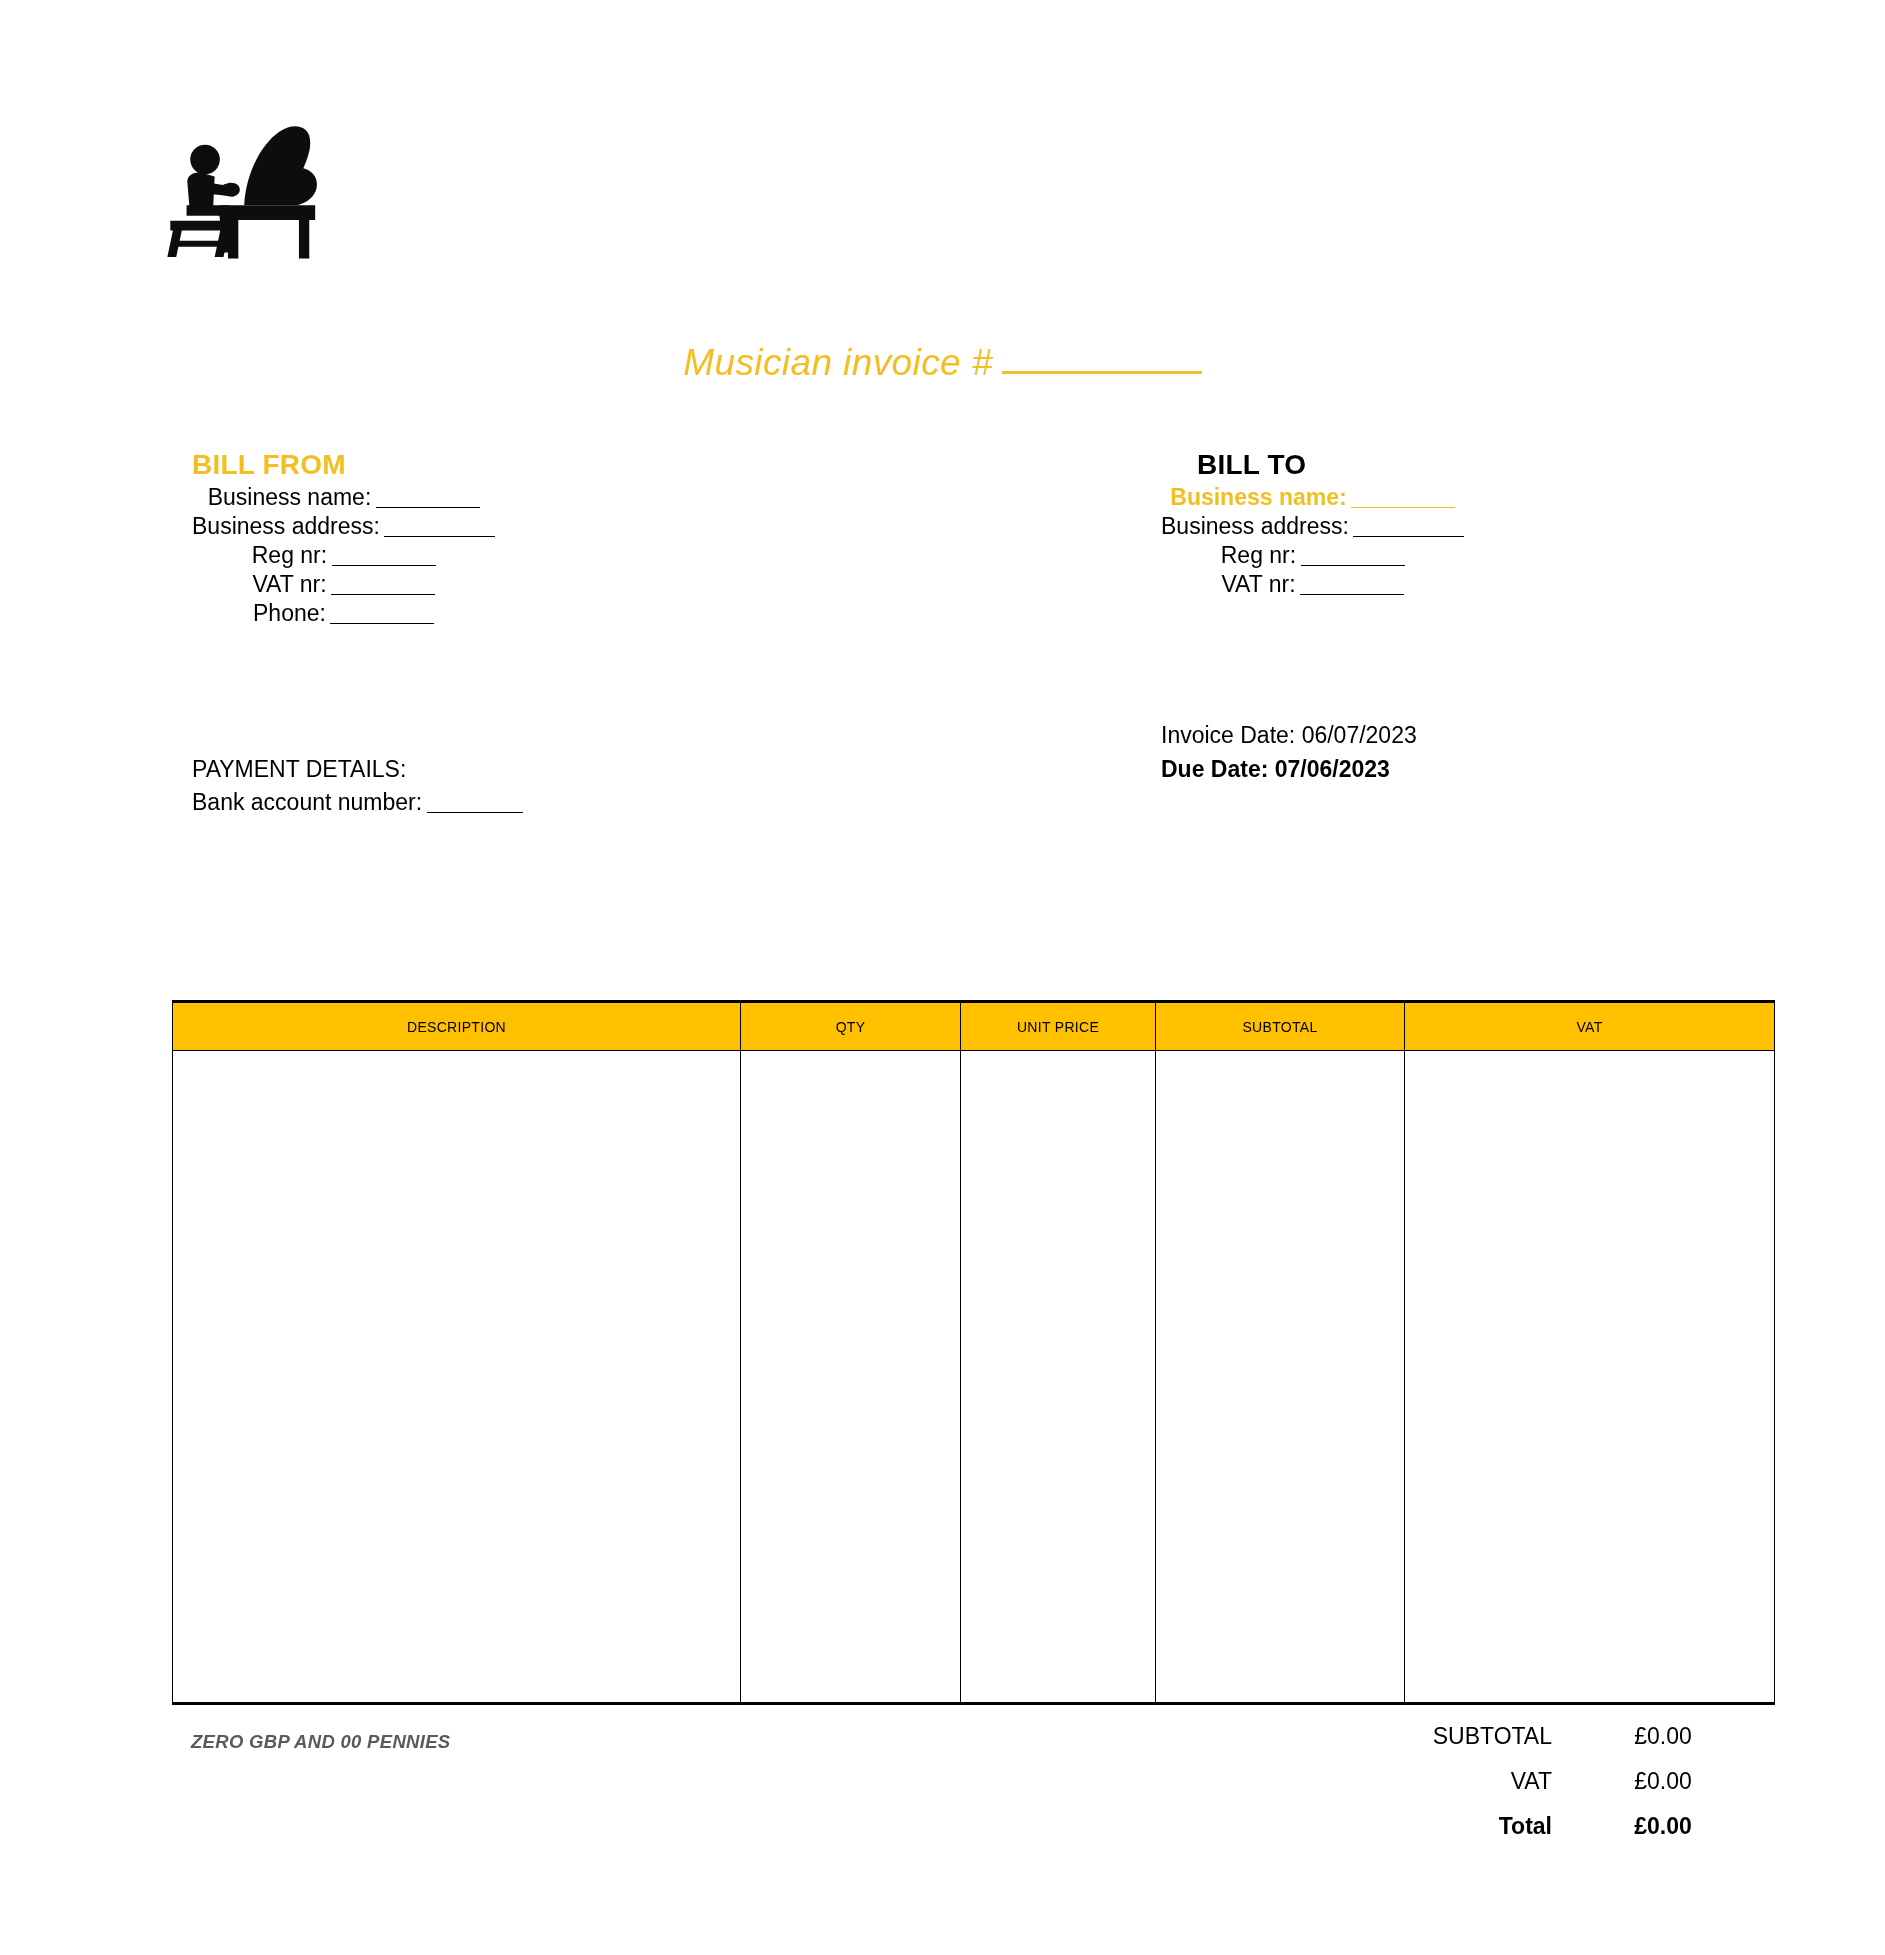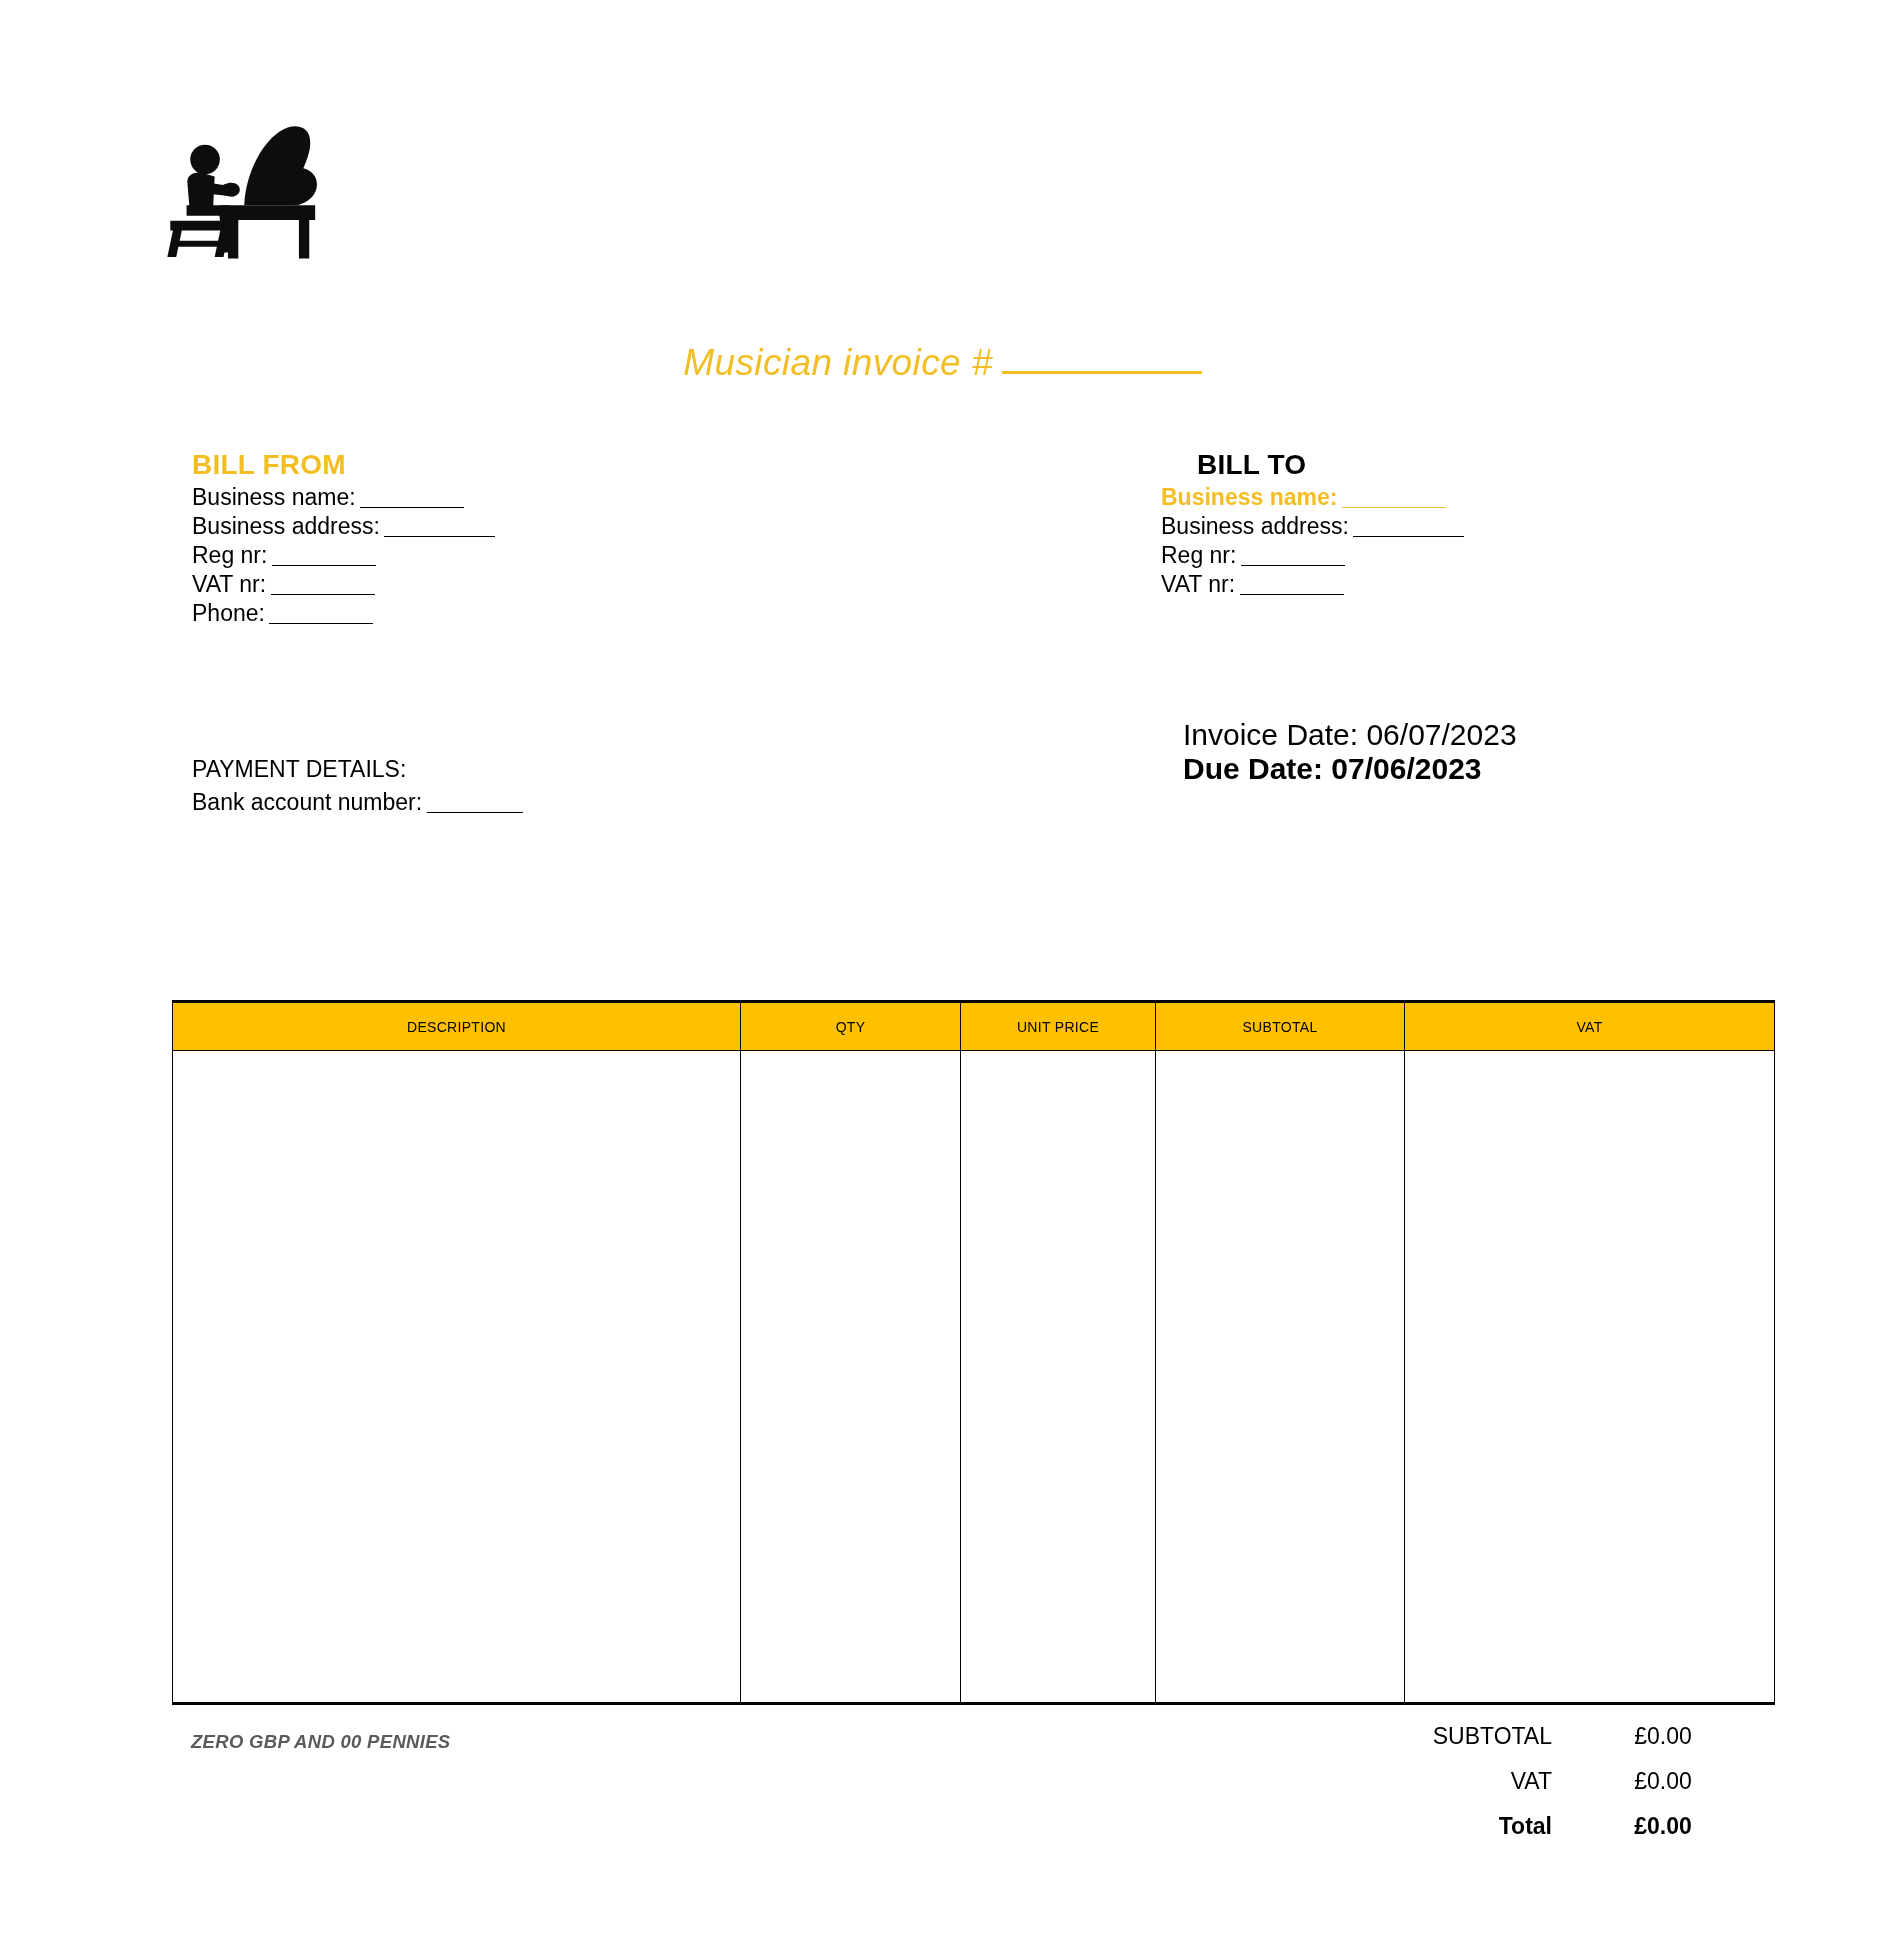--- a/index.html
+++ b/index.html
@@ -68,44 +68,43 @@
 
   .party-head {
     font-weight: 700;
     font-size: 28px;
     letter-spacing: 0.2px;
     margin-bottom: 4.4px;
   }
   .party.from .party-head { color: #F2BE22; }
   .party.to   .party-head { color: #000000; margin-left: 36px; }
 
-  .party-row { white-space: nowrap; }
+  .party-row { white-space: nowrap; text-align: center; }
   .party-row .blank {
     display: inline-block;
     border-bottom: 1.5px solid #000000;
     width: 104px;
     margin-left: 4.4px;
     height: 18px;
     vertical-align: -3px;
   }
   .party-row.wide .blank { width: 111px; }
   .party-row.hl {
     color: #F2BE22;
     font-weight: 700;
   }
   .party-row.hl .blank { border-bottom-color: #F2BE22; }
 
   
   .dates {
     position: absolute;
     left: 1161px;
     top: 718px;
-    font-size: 30px;
+    font-size: 23px;
     line-height: 34px;
-    margin-left: 22px;
   }
   .dates .due { font-weight: 700; }
 
   
   .payment {
     position: absolute;
     left: 192px;
     top: 753px;
     font-size: 23px;
     line-height: 33px;

